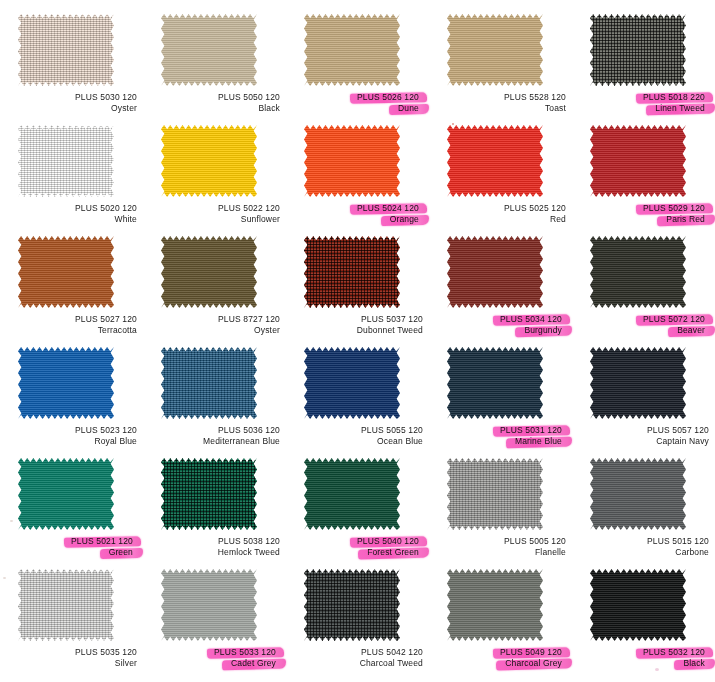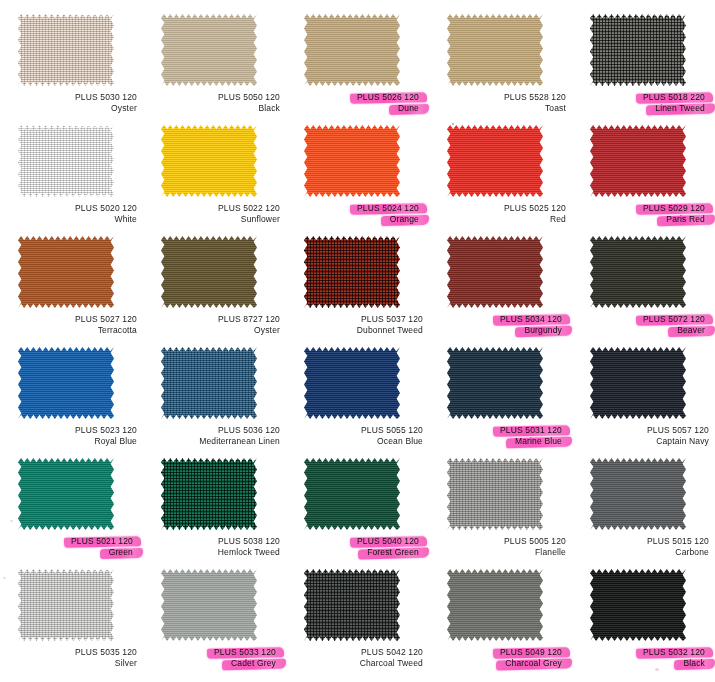--- a/index.html
+++ b/index.html
@@ -294,21 +294,21 @@
         <span class="code">PLUS 5023 120</span>
         <span class="name">Royal Blue</span>
       </div>
     </div>
     <div class="cell">
       <div class="swatch-wrap">
         <div class="swatch tex-mesh" style="background-color: rgb(20, 83, 127);"></div>
       </div>
       <div class="label">
         <span class="code">PLUS 5036 120</span>
-        <span class="name">Mediterranean Linen</span>
+        <span class="name">Mediterranean Blue</span>
       </div>
     </div>
     <div class="cell">
       <div class="swatch-wrap">
         <div class="swatch tex-plain" style="background-color: rgb(13, 47, 102);"></div>
       </div>
       <div class="label">
         <span class="code">PLUS 5055 120</span>
         <span class="name">Ocean Blue</span>
       </div>

